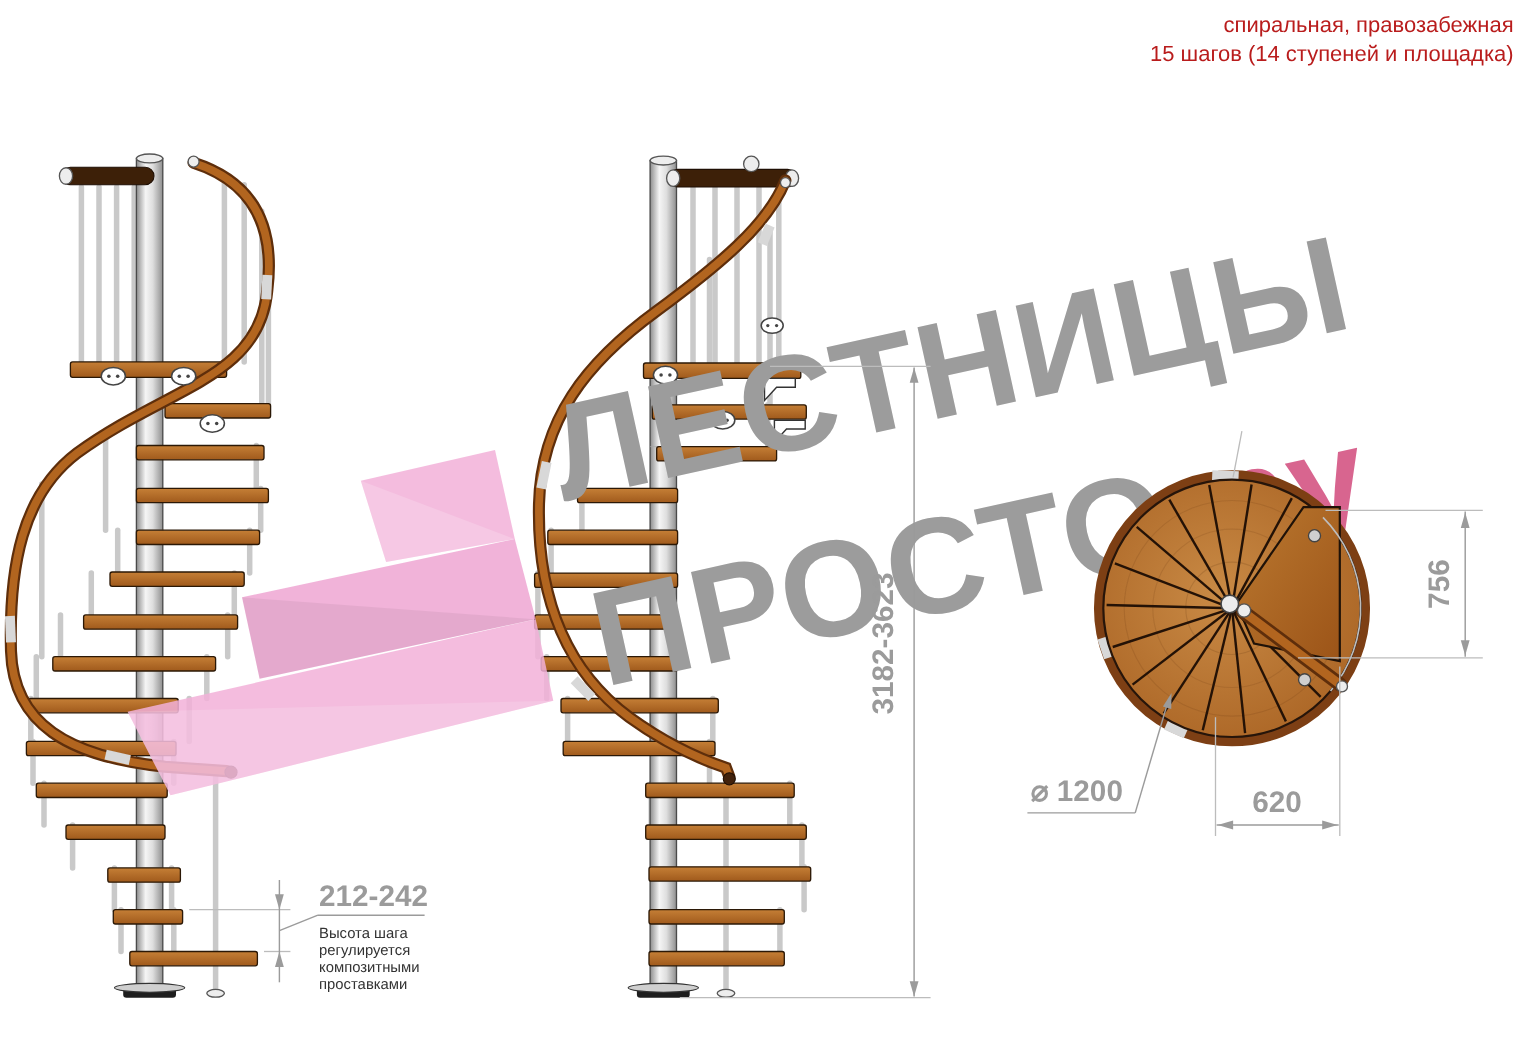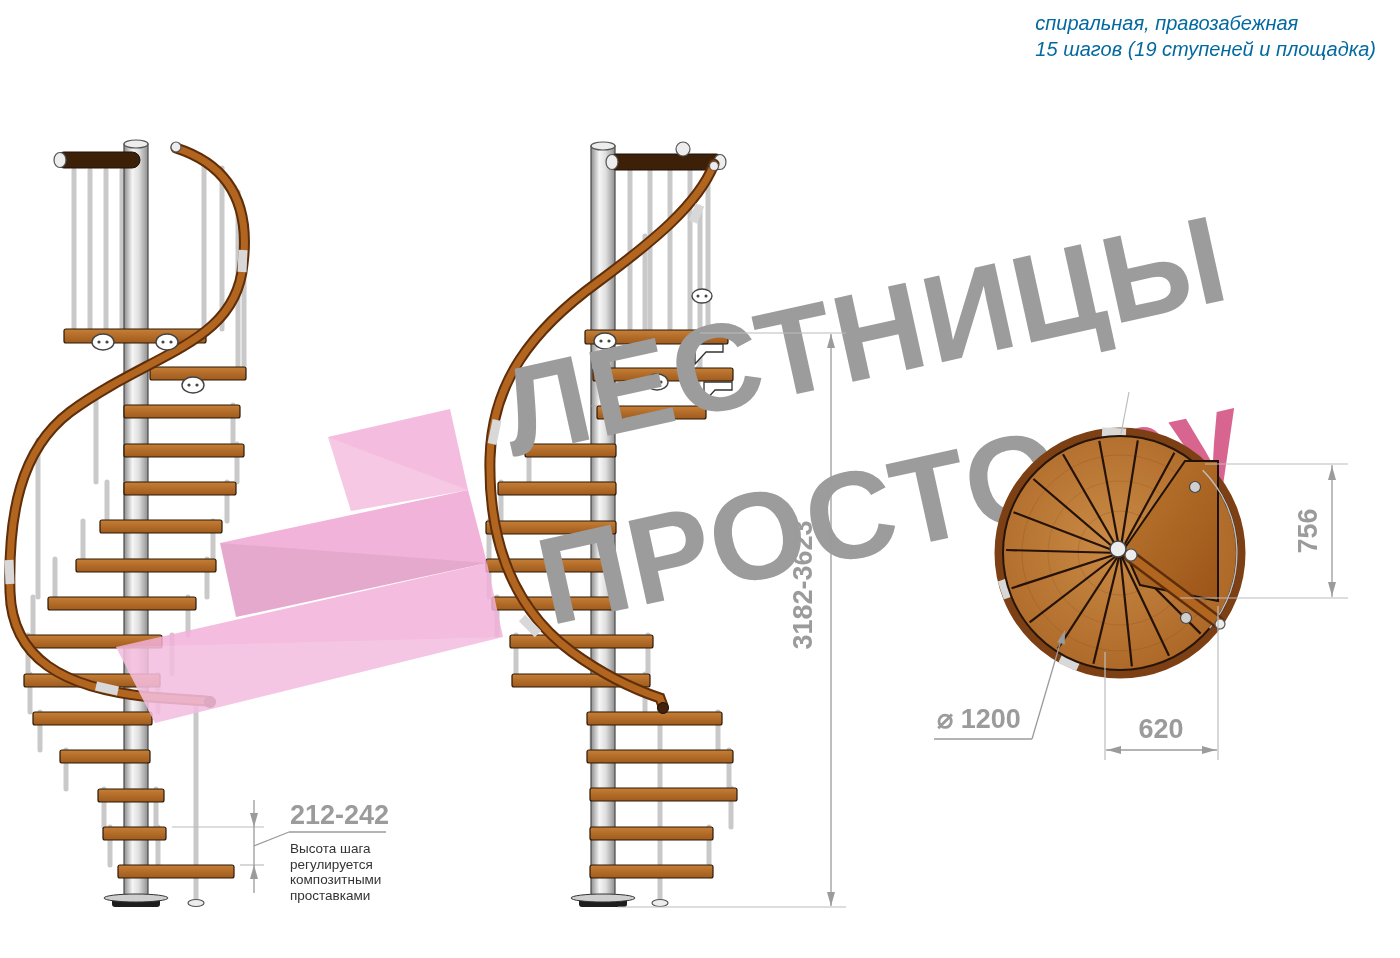--- a/index.html
+++ b/index.html
@@ -6,21 +6,21 @@
   body{width:1400px;height:958px;overflow:hidden;font-family:"Liberation Sans",sans-serif;}
   .canvas{position:relative;width:1400px;height:958px;background:#ffffff;}
   svg.layer{position:absolute;left:0;top:0;}
   #stairs-layer{z-index:1;}
   .watermark{position:absolute;left:490px;top:354px;transform:rotate(-12.4deg);transform-origin:0 0;
     font-weight:bold;font-size:124px;letter-spacing:2px;color:#9c9c9c;white-space:nowrap;z-index:2;}
   .wm-line{height:124px;line-height:124px;}
   .wm-line2{margin-top:49px;}
   .wm-pink{color:rgba(211,80,128,0.88);}
   #overlay-layer{z-index:3;}
-  .header{position:absolute;top:10px;right:24px;font-size:20px;line-height:26px;color:#0369a1;z-index:4;font-style:italic;}
+  .header{position:absolute;top:10px;right:24px;text-align:right;font-size:20px;line-height:26px;color:#b91c1c;z-index:4;}
   
   .tread{fill:url(#gw);stroke:#2b1806;stroke-width:1.2;}
   .bal{stroke:#c9c9c9;stroke-width:5;stroke-linecap:round;}
   .railA{stroke:#5e2e0b;stroke-width:11;fill:none;stroke-linecap:round;}
   .railB{stroke:#b2651f;stroke-width:7;fill:none;stroke-linecap:round;}
   .seg{stroke:#d8d8d8;stroke-width:9;stroke-linecap:butt;}
   .darkrail{fill:#3d2008;stroke:#1f0f04;stroke-width:1;}
   .disc{fill:#fff;stroke:#444;stroke-width:1.4;}
   .pole{fill:url(#gp);stroke:#4a4a4a;stroke-width:1.2;}
   .cap{fill:#ededed;stroke:#555;stroke-width:1.2;}
@@ -357,16 +357,16 @@
         <text class="note" x="290" y="853">Высота шага</text>
         <text class="note" x="290" y="868.5">регулируется</text>
         <text class="note" x="290" y="884">композитными</text>
         <text class="note" x="290" y="899.5">проставками</text>
       </g>
     </g>
   </svg>
 
   <div class="header">
     <div>спиральная, правозабежная</div>
-    <div>15 шагов (19 ступеней и площадка)</div>
+    <div>15 шагов (14 ступеней и площадка)</div>
   </div>
 
 </div>
 
 </body></html>

